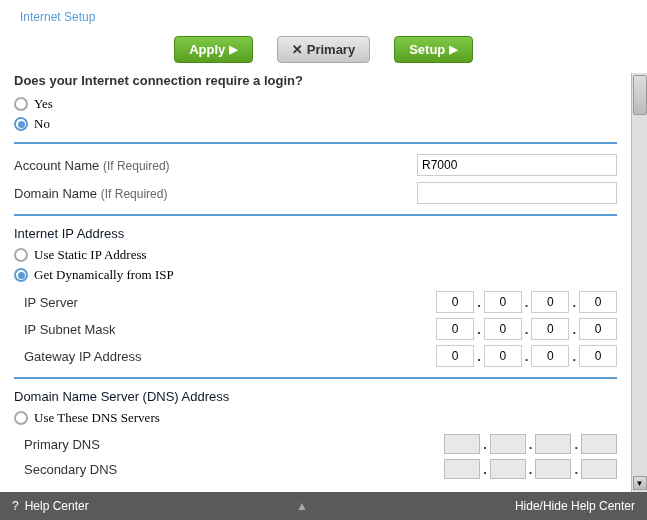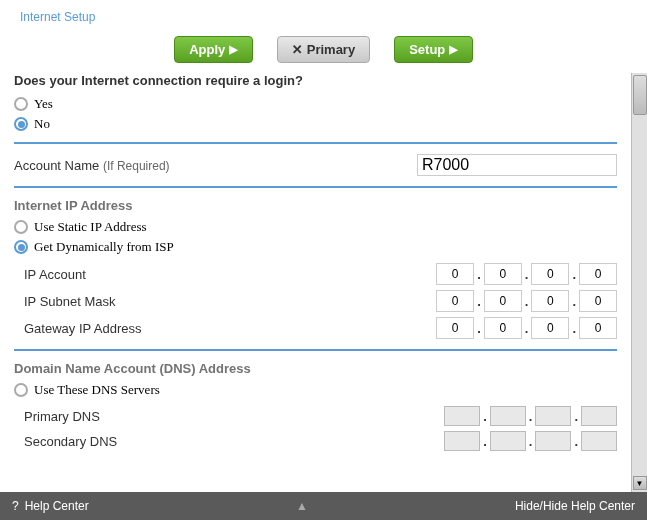--- a/index.html
+++ b/index.html
@@ -148,26 +148,26 @@
     .form-label-secondary {
       font-size: 12px;
       color: #666;
     }
     .form-input {
       flex: 1;
       max-width: 200px;
       height: 22px;
       border: 1px solid #ccc;
       padding: 2px 4px;
-      font-size: 16px;
+      font-size: 12px;
       margin-left: auto;
     }
     .subsection-title {
-      font-weight: bold;
-      color: #737373;
+      font-weight: normal;
+      color: #0f172a;
       margin: 8px 0 6px 0;
     }
     .ip-row {
       display: flex;
       align-items: center;
       margin-bottom: 5px;
     }
     .ip-label {
       min-width: 180px;
       padding-left: 10px;
@@ -260,39 +260,45 @@
 
     <hr class="blue-divider">
 
     <div>
       <div class="form-row">
         <span class="form-label">
           <span>Account Name</span>&nbsp;<span class="form-label-secondary">(If Required)</span>
         </span>
         <input class="form-input" type="text" value="R7000" style="">
       </div>
+      <div class="form-row">
+        <span class="form-label">
+          <span>Domain Name</span>&nbsp;<span class="form-label-secondary">(If Required)</span>
+        </span>
+        <input class="form-input" type="text" value="" style="">
+      </div>
     </div>
 
     <hr class="blue-divider">
 
     <div>
       <div class="subsection-title">Internet IP Address</div>
       <div class="radio-group">
         <label class="radio-label">
           <div class="radio-custom"></div>
           <span>Use Static IP Address</span>
         </label>
         <label class="radio-label">
           <div class="radio-custom checked"></div>
           <span>Get Dynamically from ISP</span>
         </label>
       </div>
 
       <div class="ip-row">
-        <span class="ip-label">IP Account</span>
+        <span class="ip-label">IP Server</span>
         <div class="ip-inputs">
           <input class="ip-input" type="text" value="0" style="">
           <span class="ip-dot">.</span>
           <input class="ip-input" type="text" value="0" style="">
           <span class="ip-dot">.</span>
           <input class="ip-input" type="text" value="0" style="">
           <span class="ip-dot">.</span>
           <input class="ip-input" type="text" value="0" style="">
         </div>
       </div>
@@ -320,21 +326,21 @@
           <input class="ip-input" type="text" value="0" style="">
           <span class="ip-dot">.</span>
           <input class="ip-input" type="text" value="0" style="">
         </div>
       </div>
     </div>
 
     <hr class="blue-divider">
 
     <div>
-      <div class="subsection-title">Domain Name Account (DNS) Address</div>
+      <div class="subsection-title">Domain Name Server (DNS) Address</div>
       <div class="radio-group">
         <label class="radio-label">
           <div class="radio-custom"></div>
           <span>Use These DNS Servers</span>
         </label>
       </div>
 
       <div class="ip-row">
         <span class="ip-label">Primary DNS</span>
         <div class="ip-inputs">

